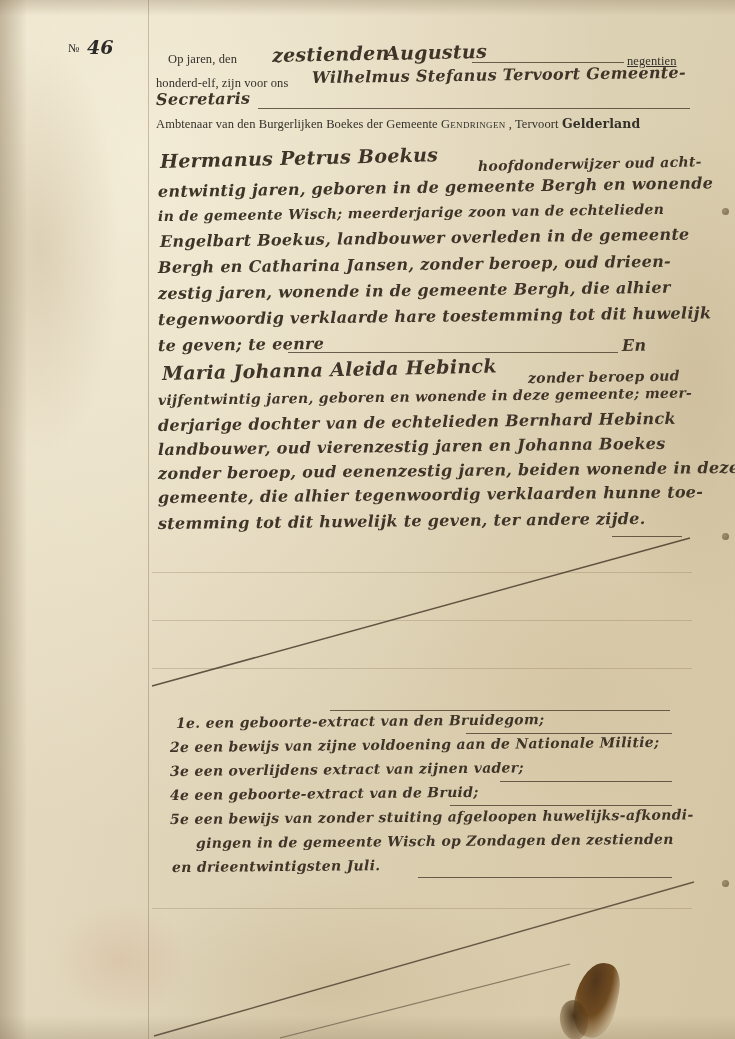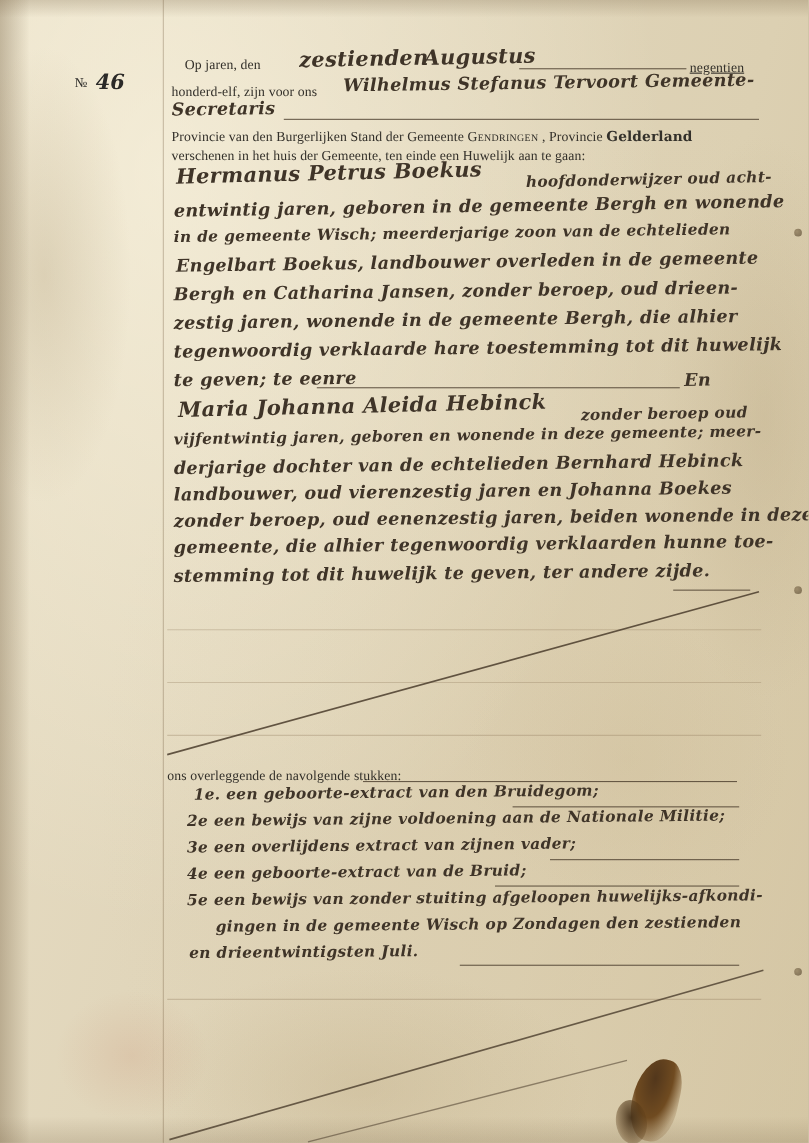--- a/index.html
+++ b/index.html
@@ -97,21 +97,21 @@
 
   .rule-ink {
     position: absolute;
     height: 0;
     border-top: 1.3px solid #4a3c2c;
     opacity: 0.8;
   }
 
   .recnum {
     position: absolute;
-    left: 68px; top: 64px;
+    left: 68px; top: 36px;
     font-family: "Liberation Serif", serif;
     font-size: 14px;
   }
   .recnum .no { font-size: 12px; vertical-align: 2px; }
   .recnum .val {
     font-family: "DejaVu Serif", serif;
     font-style: italic;
     font-size: 19px;
     font-weight: 600;
     margin-left: 4px;
@@ -171,27 +171,26 @@
   <div class="ink hand big" style="left:385px; top:42px; transform: rotate(-1.2deg);">Augustus</div>
   <div class="rule-ink" style="left:472px; top:62px; width:152px;"></div>
   <div class="ink print" style="left:627px; top:54px;text-decoration:underline;">negentien</div>
 
   <div class="ink print" style="left:156px; top:76px;font-family:Liberation Serif, serif;">honderd-elf, zijn voor ons</div>
   <div class="ink hand mid" style="left:312px; top:68px; transform: rotate(-0.8deg);">Wilhelmus Stefanus Tervoort Gemeente-</div>
   <div class="ink hand mid" style="left:156px; top:90px; transform: rotate(-0.8deg);">Secretaris</div>
   <div class="rule-ink" style="left:258px; top:108px; width:432px;"></div>
 
   <div class="ink print" style="left:156px; top:116px;">
-    <span>Provincie van den Burgerlijken Stand der Gemeente</span>
+    <span>Ambtenaar van den Burgerlijken Boekes der Gemeente</span>
     <span class="sc">Gendringen</span>
-    <span>, Provincie</span>
+    <span>, Tervoort</span>
     <span style="font-family:'DejaVu Serif',serif; font-weight:600;">Gelderland</span>
   </div>
 
-  <div class="ink print" style="left:156px; top:134px;">verschenen in het huis der Gemeente, ten einde een Huwelijk aan te gaan:</div>
 
   <div class="ink hand big" style="left:160px; top:150px; transform: rotate(-1.4deg);">Hermanus Petrus Boekus</div>
   <div class="ink hand sm" style="left:478px; top:158px; transform: rotate(-1.2deg);">hoofdonderwijzer oud acht-</div>
   <div class="ink hand mid" style="left:158px; top:182px; transform: rotate(-0.9deg);">entwintig jaren, geboren in de gemeente Bergh en wonende</div>
   <div class="ink hand sm" style="left:158px; top:208px; transform: rotate(-0.8deg);">in de gemeente Wisch; meerderjarige zoon van de echtelieden</div>
   <div class="ink hand mid" style="left:160px; top:232px; transform: rotate(-0.8deg);">Engelbart Boekus, landbouwer overleden in de gemeente</div>
   <div class="ink hand mid" style="left:158px; top:258px; transform: rotate(-0.7deg);">Bergh en Catharina Jansen, zonder beroep, oud drieen-</div>
   <div class="ink hand mid" style="left:158px; top:284px; transform: rotate(-0.7deg);">zestig jaren, wonende in de gemeente Bergh, die alhier</div>
   <div class="ink hand mid" style="left:158px; top:310px; transform: rotate(-0.7deg);">tegenwoordig verklaarde hare toestemming tot dit huwelijk</div>
   <div class="ink hand mid" style="left:158px; top:336px; transform: rotate(-0.7deg);">te geven; te eenre</div>
@@ -209,21 +208,20 @@
   <div class="rule-ink" style="left:612px; top:536px; width:70px;"></div>
 
   <div class="ruled" style="top:572px;"></div>
   <div class="ruled" style="top:620px;"></div>
   <div class="ruled" style="top:668px;"></div>
 
   <svg class="diag" style="left:150px; top:530px;" width="545" height="160" viewBox="0 0 545 160">
     <path d="M2 156 L540 8" stroke="#4a3c2c" stroke-width="1.5" fill="none" opacity="0.85"></path>
   </svg>
 
-  <div class="ink print" style="left:152px; top:698px;">ons overleggende de navolgende stukken:</div>
   <div class="rule-ink" style="left:330px; top:710px; width:340px;"></div>
 
   <div class="ink hand sm" style="left:176px; top:715px; transform: rotate(-0.6deg);">
     <span>1e.</span>
     <span>een geboorte-extract van den Bruidegom;</span>
   </div>
   <div class="rule-ink" style="left:466px; top:733px; width:206px;"></div>
 
   <div class="ink hand sm" style="left:170px; top:739px; transform: rotate(-0.6deg);">
     <span>2e</span>

